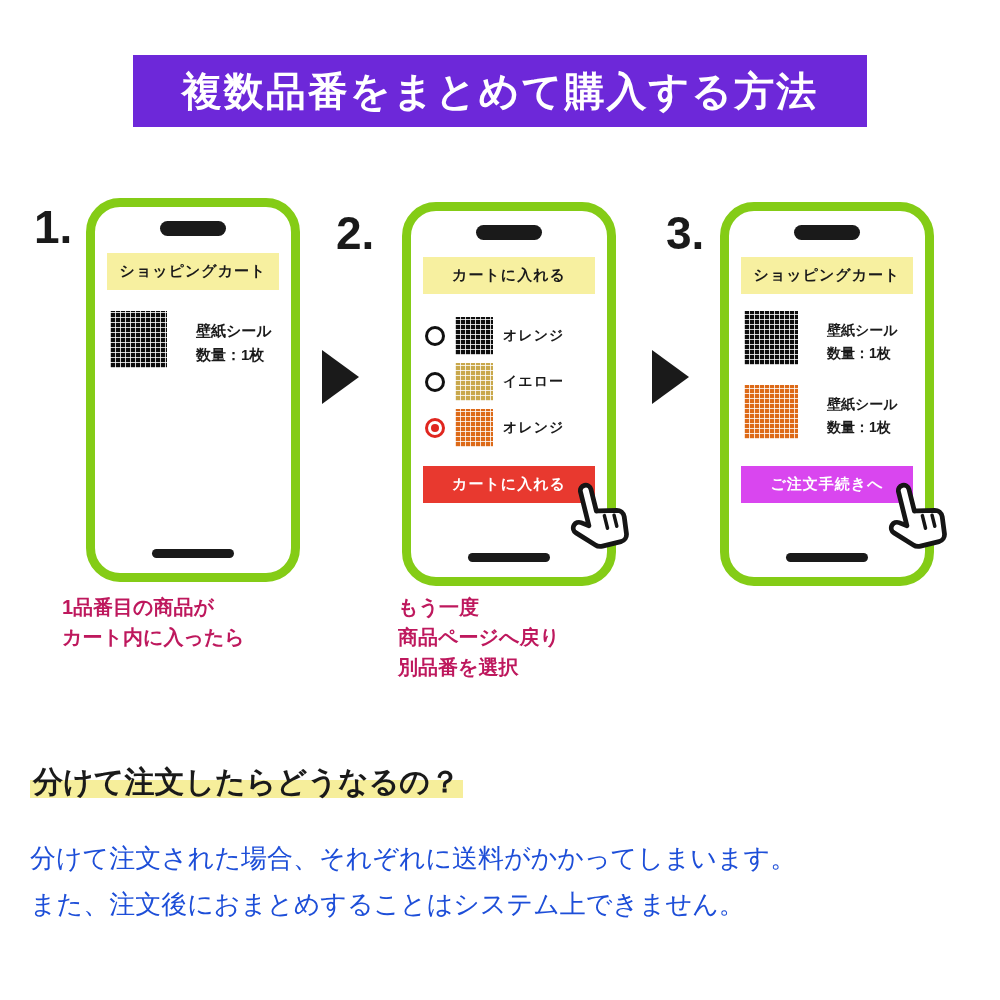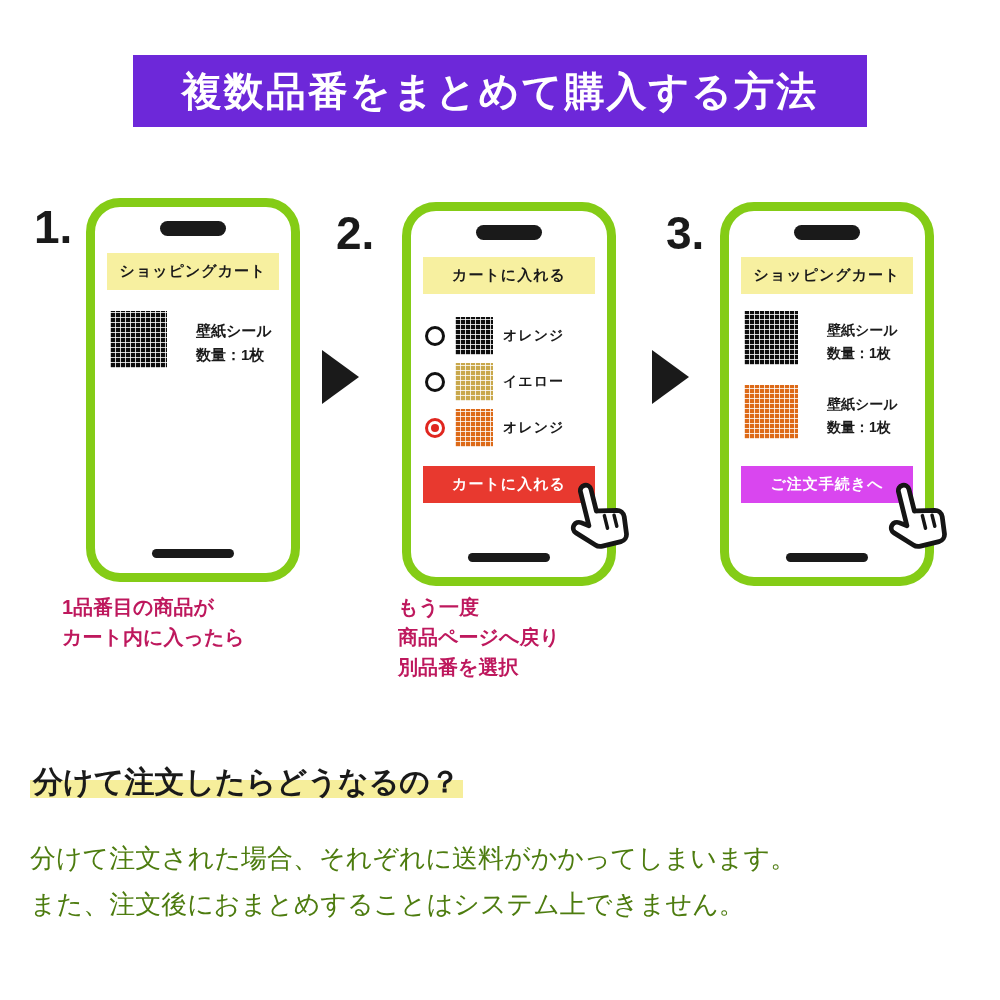--- a/index.html
+++ b/index.html
@@ -75,21 +75,21 @@
   .arrow2 { left:652px; top:350px; }
 
   .caption { position:absolute; font-size:20px; font-weight:bold; color:#be185d;
              line-height:1.5; white-space:pre-line; }
   .cap1 { left:62px;  top:592px; }
   .cap2 { left:398px; top:592px; }
   .cap3 { left:694px; top:586px; }
 
   .footer-heading { position:absolute; left:30px; top:762px; font-size:30px; font-weight:bold; }
   .footer-heading .hl { background:linear-gradient(transparent 45%, #f6ee9b 45%); padding:0 3px; }
-  .footer-body { position:absolute; left:30px; top:836px; font-size:26px; color:#4d7c0f;
+  .footer-body { position:absolute; left:30px; top:836px; font-size:26px; color:#1d4ed8;
                  line-height:1.75; white-space:pre-line; }
 </style>
 </head>
 <body>
 
 <div class="page">
 
   <div class="header">複数品番をまとめて購入する方法</div>
 
   <div class="step-number num1">1.</div>

